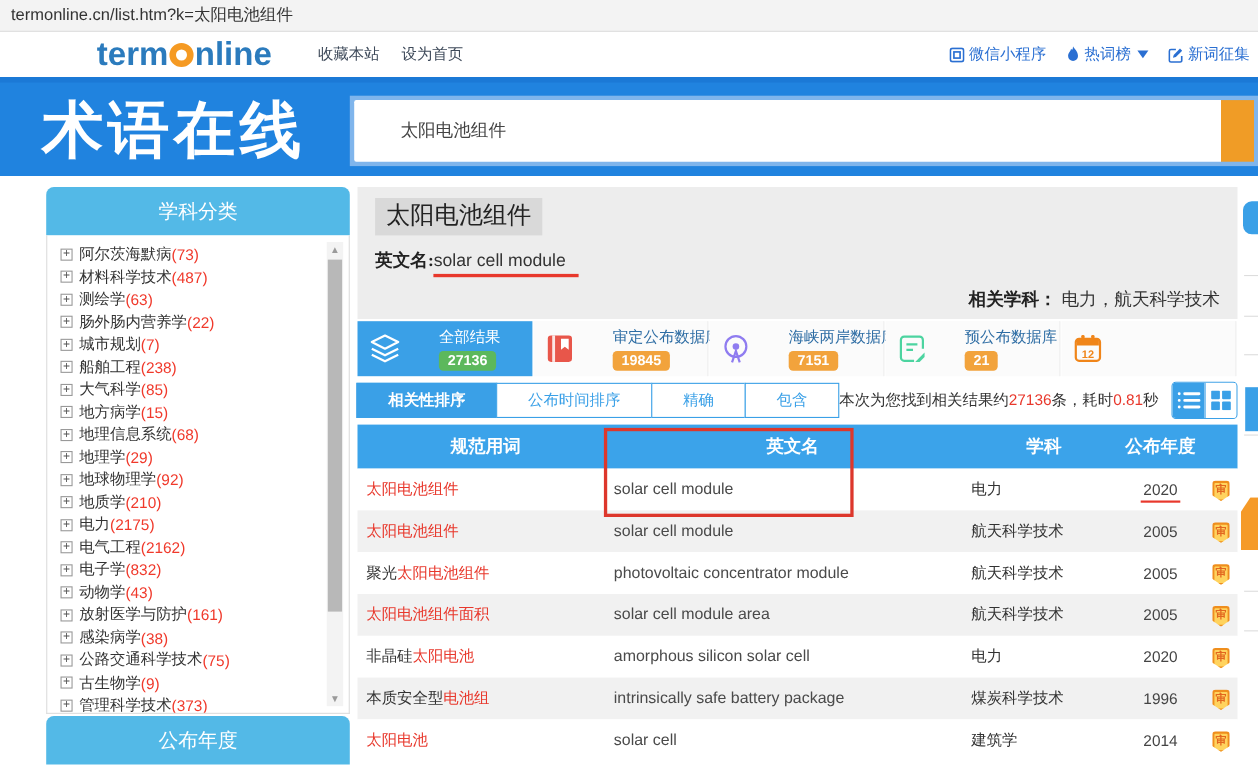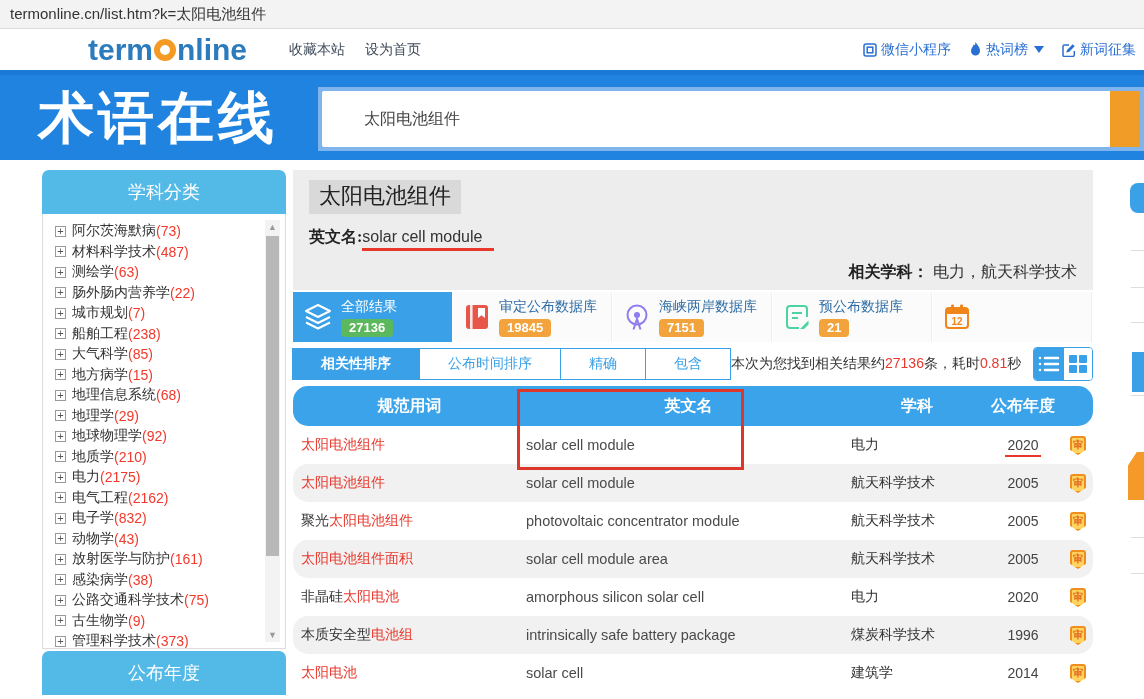--- a/index.html
+++ b/index.html
@@ -30,21 +30,21 @@
     color:#fff; letter-spacing:4px; }
   .searchwrap { position:absolute; left:318px; right:0; top:12px; height:64px;
     background:#7fb5ec; padding:4px; display:flex; }
   .searchwrap input { flex:1; border:none; outline:none; font-size:16px; color:#444;
     padding-left:42px; background:#fff; border-radius:2px 0 0 2px;
     font-family:"Liberation Sans","DejaVu Sans",sans-serif; }
   .search-btn { width:30px; background:#f09c26; border:none; cursor:pointer; }
 
   
   .layout { display:flex; padding:10px 0 0 42px; height:539px; }
-  aside { width:244px; flex:none; }
+  aside { width:276px; flex:none; }
   .side-header { height:44px; background:#53b9e7; border-radius:7px 7px 0 0; color:#fff;
     font-size:18px; text-align:center; line-height:44px; cursor:pointer; }
   .cat-list { height:435px; border:1px solid #ddd; border-top:none; background:#fff;
     position:relative; padding:7px 28px 4px 12px; overflow:hidden; }
   .cat-item { height:20.5px; display:flex; align-items:center; font-size:14px;
     white-space:nowrap; cursor:pointer; }
   .tree-plus { width:11px; height:11px; border:1px solid #999; background:#fff; color:#555;
     font-size:11px; line-height:9px; text-align:center; margin-right:6px; flex:none; }
   .cat-name { color:#333; }
   .cat-count { color:#f0392b; }
@@ -68,21 +68,21 @@
   .info-line b { color:#222;font-family:Liberation Serif, serif; }
   .red-underline { border-bottom:3px solid #e8382c; padding-bottom:3px; padding-right:12px; }
   .info-line.related { margin-top:14px;text-align:right; }
 
   .db-tabs { display:flex; margin-top:2px; height:50px; }
   .db-tab { width:159px; margin-right:1px; background:#fbfbfb; display:flex;
     align-items:center; padding-left:10px; gap:8px; cursor:pointer;
     border-right:1px solid #eee; }
   .db-tab.active { background:#3aa0e7; border-right:none; }
   .tab-icon { flex:none; display:flex; }
-  .tab-col { display:flex; flex-direction:column; align-items:flex-start; }
+  .tab-col { display:flex; flex-direction:column; align-items:flex-start;margin-left:26px; }
   .tab-label { font-size:14px; color:#2e6da4; margin-bottom:3px; white-space:nowrap; }
   .db-tab.active .tab-label { color:#fff; }
   .tab-count { background:#f2a33c; color:#fff; font-size:13px; font-weight:bold;
     border-radius:4px; padding:0 8px; height:18px; line-height:18px; }
   .tab-count.green { background:#5cb85c; }
 
   .toolbar { margin-top:6px; height:32px; display:flex; align-items:center; }
   .sort-group { display:flex; }
   .sort-btn { height:32px; border:1px solid #3aa0e7; background:#fff; color:#3aa0e7;
     font-size:14px; padding:0 28px; margin-left:-1px; cursor:pointer; white-space:nowrap;
@@ -91,21 +91,21 @@
   .result-text { margin-left:auto; font-size:14px; color:#333; white-space:nowrap; }
   .result-text .rnum { color:#e8382c; }
   .view-toggle { display:flex; margin-left:12px; border:1px solid #3aa0e7; border-radius:4px;
     overflow:hidden; }
   .vt-btn { width:44px; height:32px; display:flex; align-items:center; justify-content:center;
     background:#fff; cursor:pointer; }
   .vt-btn.active { background:#3aa0e7; }
   .vt-btn + .vt-btn { border-left:1px solid #3aa0e7; }
 
   .rtable { margin-top:6px; }
-  .thead, .trow { display:grid; grid-template-columns:233px 325px 132px 80px 30px;border-radius:15px; }
+  .thead, .trow { display:grid; grid-template-columns:233px 325px 132px 80px 30px; }
   .thead { height:40px; background:#3ba3ea; color:#fff; font-size:16px; font-weight:bold;
     align-items:center; }
   .thead span { text-align:center; }
   .trow { height:38px; align-items:center; font-size:14px; background:#fff; cursor:pointer; }
   .trow:nth-child(even) { background:#f1f1f1; }
   .c-term { padding-left:8px; white-space:nowrap; }
   .t-pre { color:#333; }
   .t-red { color:#e8382c; }
   .c-eng { color:#4a4a4a; font-size:14.5px; }
   .c-sub { color:#333; }

